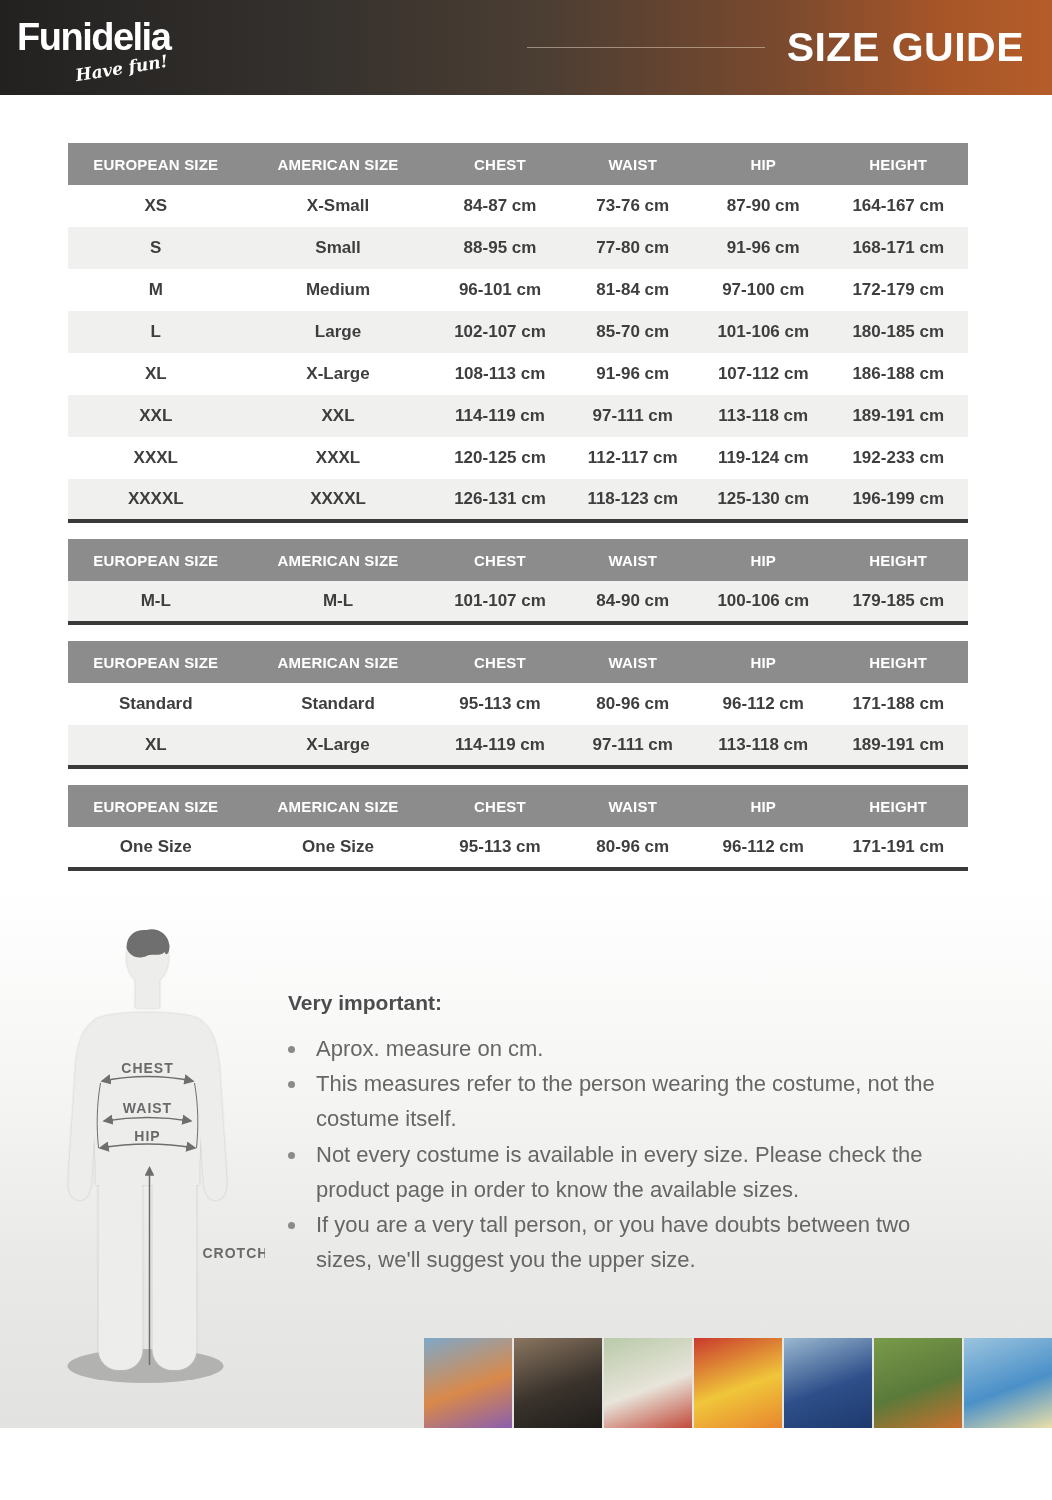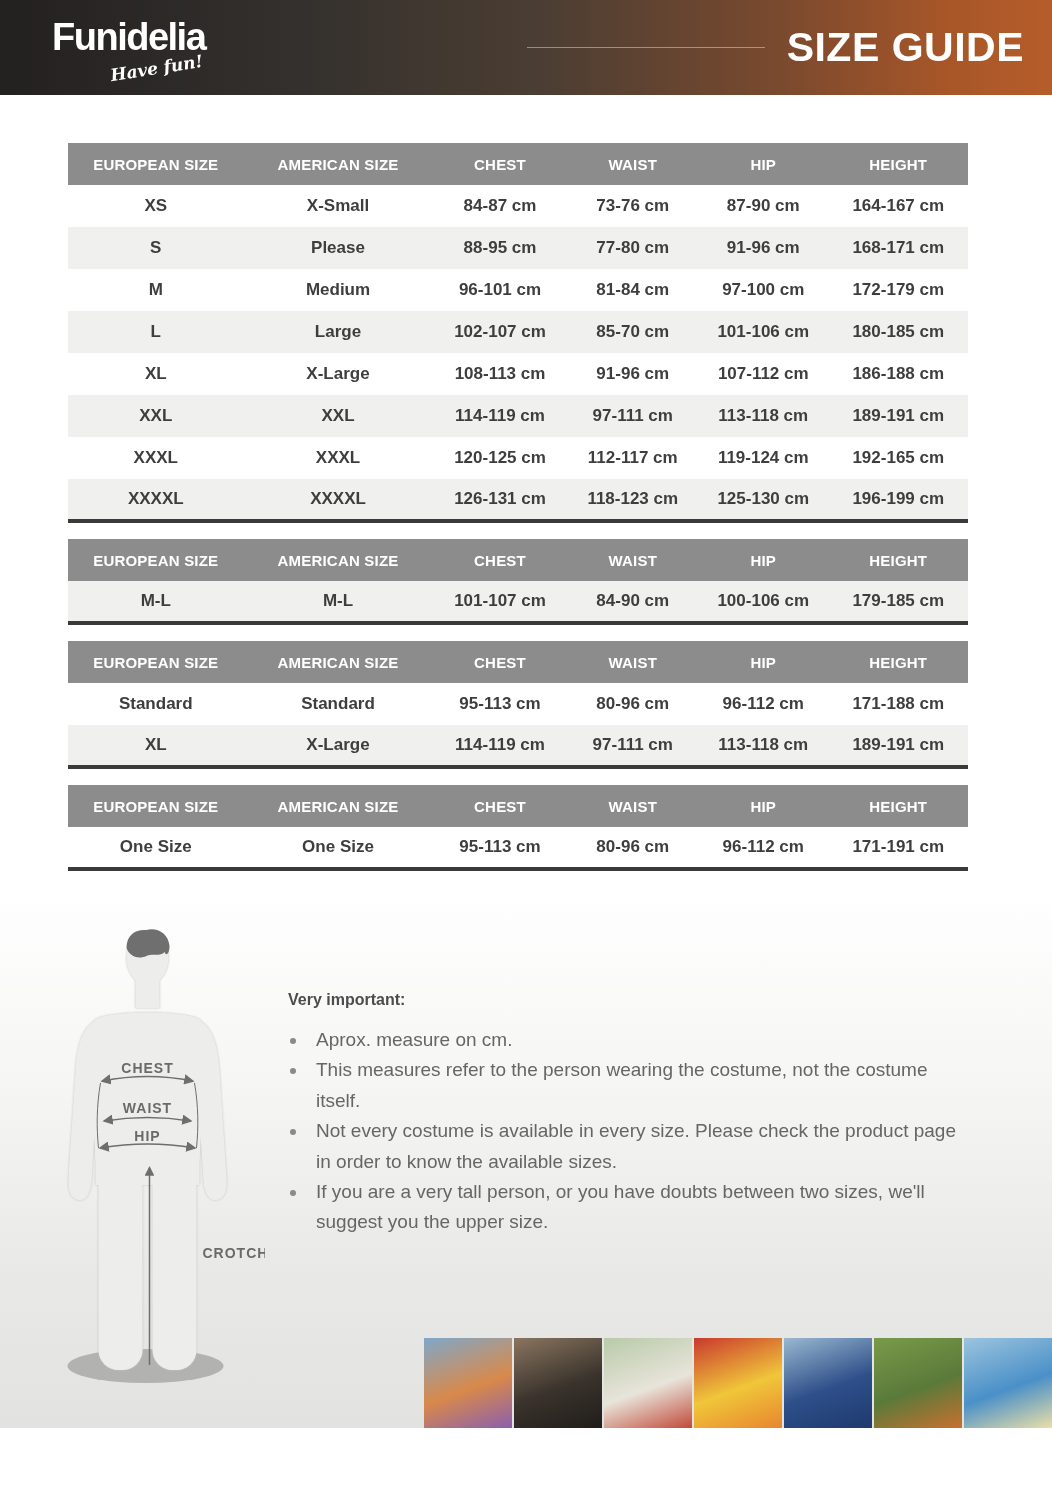--- a/index.html
+++ b/index.html
@@ -13,21 +13,21 @@
   }
 
   
   .header {
     height: 95px;
     background: linear-gradient(90deg, #232120 0%, #33302d 28%, #4c3e33 52%, #7c4a2e 75%, #a85628 90%, #b55d2a 100%);
     display: flex;
     align-items: center;
     justify-content: space-between;
   }
-  .logo-block { margin-left: 52px; display: flex; flex-direction: column; }
+  .logo-block { margin-left: 17px; display: flex; flex-direction: column; }
   .logo-text {
     color: #fff; font-size: 38px; font-weight: bold;
     letter-spacing: -1.5px; line-height: 1;
   }
   .logo-tagline {
     color: #fff; font-family: "DejaVu Serif", serif; font-style: italic;
     font-size: 17px; font-weight: bold;
     align-self: flex-end; transform: rotate(-9deg);
     margin: 2px 2px 0 0;
   }
@@ -63,22 +63,22 @@
 
   
   .bottom {
     position: relative;
     height: 541px;
     background: linear-gradient(180deg, #ffffff 0%, #f6f6f5 35%, #e9e9e8 70%, #e2e2e1 100%);
   }
   .figure-svg { position: absolute; left: 30px; top: 41px; }
 
   .notes { position: absolute; left: 288px; top: 104px; width: 680px; }
-  .notes-heading { font-size: 16px; font-weight: bold; color: #4c4c4c; margin: 0 0 16px 0; }
-  .notes-list { margin: 0; padding-left: 20px; color: #666666; font-size: 19px; line-height: 1.6; }
+  .notes-heading { font-size: 21px; font-weight: bold; color: #4c4c4c; margin: 0 0 16px 0; }
+  .notes-list { margin: 0; padding-left: 20px; color: #666666; font-size: 22px; line-height: 1.6; }
   .notes-list li { padding-left: 8px; }
   .notes-list li::marker { color: #8a8a8a; }
 
   .photo-strip { position: absolute; right: 0; bottom: 0; display: flex; gap: 2px; }
   .photo { width: 88px; height: 90px; flex: 0 0 88px; }
 </style>
 </head>
 <body>
 
 <div class="header">
@@ -108,21 +108,21 @@
         <tr>
           <td>XS</td>
           <td>X-Small</td>
           <td>84-87 cm</td>
           <td>73-76 cm</td>
           <td>87-90 cm</td>
           <td>164-167 cm</td>
         </tr>
         <tr class="alt">
           <td>S</td>
-          <td>Please</td>
+          <td>Small</td>
           <td>88-95 cm</td>
           <td>77-80 cm</td>
           <td>91-96 cm</td>
           <td>168-171 cm</td>
         </tr>
         <tr>
           <td>M</td>
           <td>Medium</td>
           <td>96-101 cm</td>
           <td>81-84 cm</td>
@@ -152,21 +152,21 @@
           <td>97-111 cm</td>
           <td>113-118 cm</td>
           <td>189-191 cm</td>
         </tr>
         <tr>
           <td>XXXL</td>
           <td>XXXL</td>
           <td>120-125 cm</td>
           <td>112-117 cm</td>
           <td>119-124 cm</td>
-          <td>192-165 cm</td>
+          <td>192-233 cm</td>
         </tr>
         <tr class="alt">
           <td>XXXXL</td>
           <td>XXXXL</td>
           <td>126-131 cm</td>
           <td>118-123 cm</td>
           <td>125-130 cm</td>
           <td>196-199 cm</td>
         </tr>
       </tbody>

